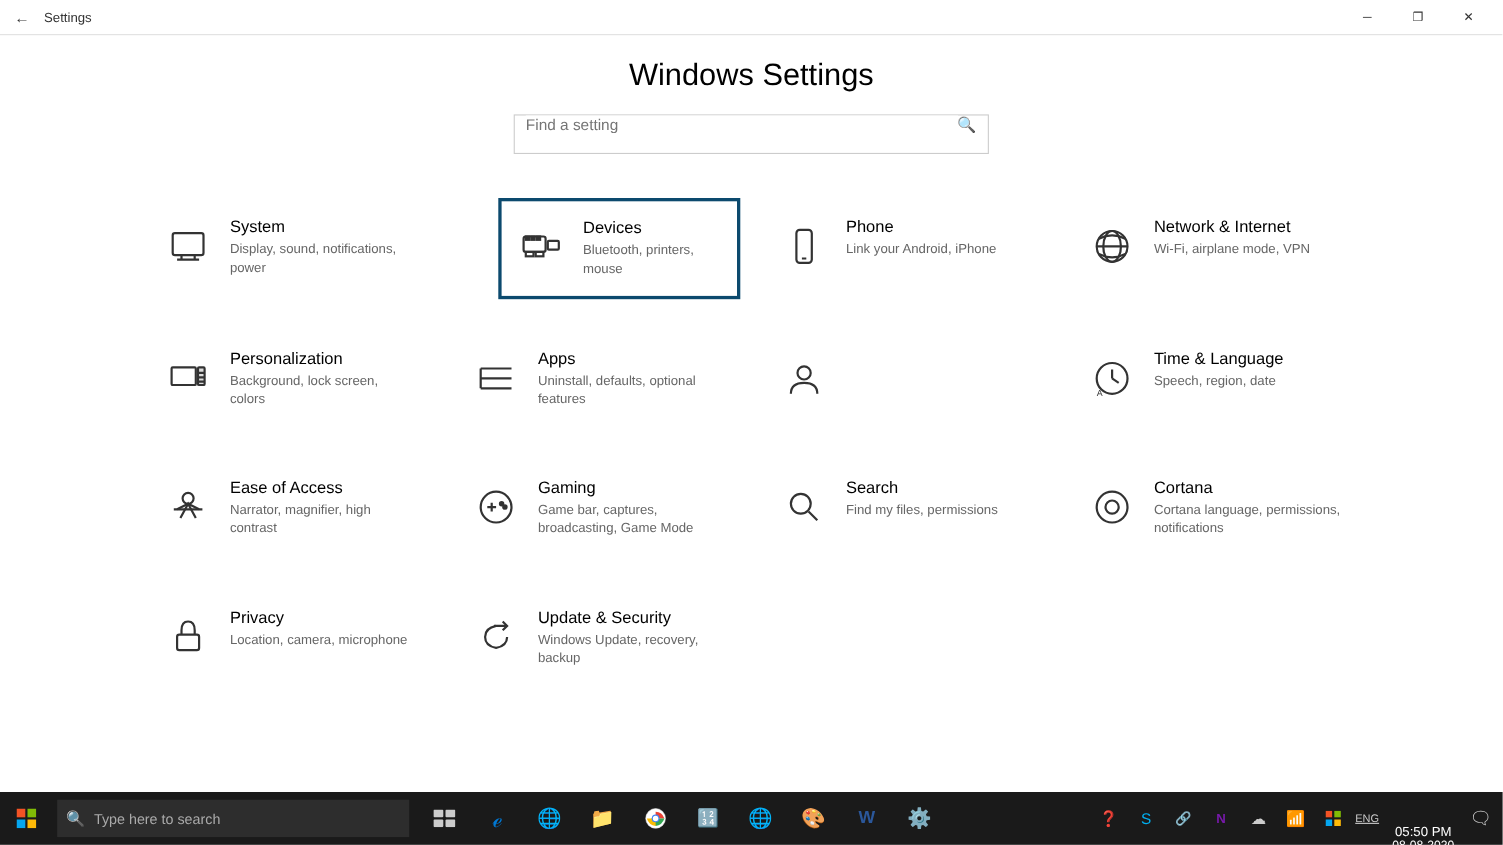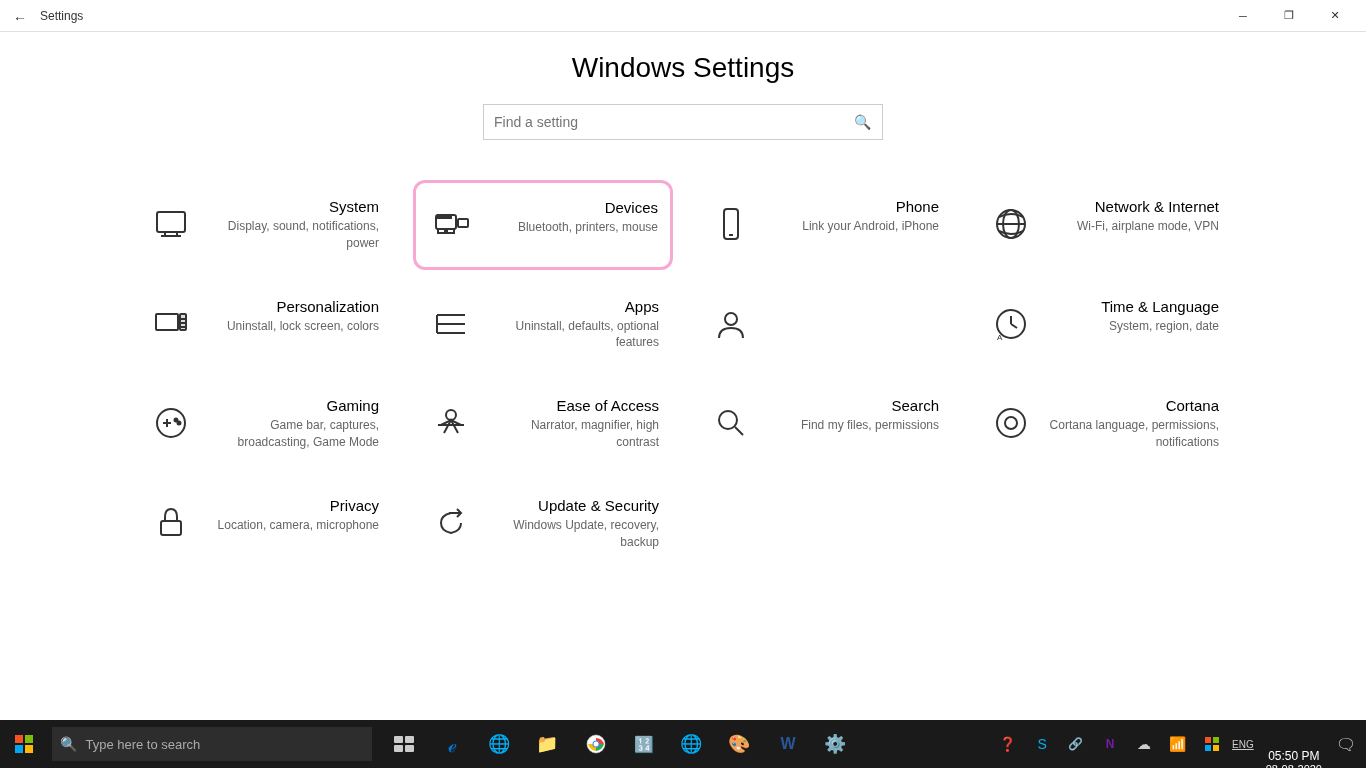--- a/index.html
+++ b/index.html
@@ -46,58 +46,58 @@
       color: #000;
       margin-bottom: 20px;
     }
 
     .search-bar-container {
       display: flex;
       justify-content: center;
       margin-bottom: 40px;
     }
     .search-bar {
-      width: 400px;
+      width: 432px;
       height: 36px;
       border: 1px solid #ccc;
       display: flex;
-      align-items: center;
+      align-items: flex-start;
       padding: 0 10px;
     }
     .search-bar input {
       border: none; outline: none;
       font-size: 14px; color: #666;
       flex: 1; font-family: 'Segoe UI', sans-serif;
     }
     .search-icon-btn {
       color: #666; font-size: 14px;
     }
 
     
     .settings-grid {
       display: grid;
       grid-template-columns: repeat(4, 1fr);
-      gap: 10px 20px;
+      gap: 28px 20px;
       max-width: 1100px;
       margin: 0 auto;
-      text-align: right;
     }
 
     .setting-item {
       display: flex;
       align-items: flex-start;
       padding: 16px 12px;
       cursor: pointer;
       border-radius: 2px;
       border: 2px solid transparent;
     }
 
     .setting-item.highlighted {
-      border: 3px solid #f9a8d4;
-      border-radius: 12px;
+      border: 3px solid #0c4a6e;
+      border-radius: 0;
+      margin-left: 40px;
     }
 
     .setting-icon {
       width: 48px; height: 48px;
       display: flex; align-items: center; justify-content: center;
       flex-shrink: 0;
       margin-right: 14px;
       margin-top: 2px;
     }
     .setting-icon svg {
@@ -275,21 +275,21 @@
       <svg viewBox="0 0 36 36" fill="none" stroke="#333" stroke-width="2">
             <rect x="3" y="8" width="22" height="16" rx="1"></rect>
             <rect x="27" y="8" width="6" height="16" rx="1" fill="#ddd"></rect>
             <line x1="27" y1="13" x2="33" y2="13"></line>
             <line x1="27" y1="17" x2="33" y2="17"></line>
             <line x1="27" y1="21" x2="33" y2="21"></line>
           </svg>
     </div>
     <div class="setting-text">
       <div class="setting-name">Personalization</div>
-      <div class="setting-desc">Uninstall, lock screen, colors</div>
+      <div class="setting-desc">Background, lock screen, colors</div>
     </div>
   </div>
       <div class="setting-item">
     <div class="setting-icon">
       <svg viewBox="0 0 36 36" fill="none" stroke="#333" stroke-width="2">
             <line x1="4" y1="9" x2="32" y2="9"></line>
             <line x1="4" y1="18" x2="32" y2="18"></line>
             <line x1="4" y1="27" x2="32" y2="27"></line>
             <line x1="4" y1="9" x2="4" y2="27"></line>
           </svg>
@@ -311,50 +311,50 @@
     <div class="setting-icon">
       <svg viewBox="0 0 36 36" fill="none" stroke="#333" stroke-width="2">
             <circle cx="18" cy="18" r="14"></circle>
             <line x1="18" y1="10" x2="18" y2="18"></line>
             <line x1="18" y1="18" x2="24" y2="22"></line>
             <text x="4" y="34" font-size="8" fill="#333" stroke="none">A</text>
           </svg>
     </div>
     <div class="setting-text">
       <div class="setting-name">Time &amp; Language</div>
-      <div class="setting-desc">System, region, date</div>
+      <div class="setting-desc">Speech, region, date</div>
+    </div>
+  </div>
+      <div class="setting-item">
+    <div class="setting-icon">
+      <svg viewBox="0 0 36 36" fill="none" stroke="#333" stroke-width="2">
+            <circle cx="18" cy="10" r="5"></circle>
+            <path d="M8 20 L18 15 L28 20"></path>
+            <path d="M11 28 L18 15 L25 28"></path>
+            <line x1="5" y1="20" x2="31" y2="20"></line>
+          </svg>
+    </div>
+    <div class="setting-text">
+      <div class="setting-name">Ease of Access</div>
+      <div class="setting-desc">Narrator, magnifier, high contrast</div>
     </div>
   </div>
       <div class="setting-item">
     <div class="setting-icon">
       <svg viewBox="0 0 36 36" fill="none" stroke="#333" stroke-width="2">
             <circle cx="18" cy="18" r="14"></circle>
             <line x1="14" y1="14" x2="14" y2="22"></line>
             <line x1="10" y1="18" x2="18" y2="18"></line>
             <circle cx="23" cy="15" r="1.5" fill="#333"></circle>
             <circle cx="26" cy="18" r="1.5" fill="#333"></circle>
           </svg>
     </div>
     <div class="setting-text">
       <div class="setting-name">Gaming</div>
       <div class="setting-desc">Game bar, captures, broadcasting, Game Mode</div>
-    </div>
-  </div>
-      <div class="setting-item">
-    <div class="setting-icon">
-      <svg viewBox="0 0 36 36" fill="none" stroke="#333" stroke-width="2">
-            <circle cx="18" cy="10" r="5"></circle>
-            <path d="M8 20 L18 15 L28 20"></path>
-            <path d="M11 28 L18 15 L25 28"></path>
-            <line x1="5" y1="20" x2="31" y2="20"></line>
-          </svg>
-    </div>
-    <div class="setting-text">
-      <div class="setting-name">Ease of Access</div>
-      <div class="setting-desc">Narrator, magnifier, high contrast</div>
     </div>
   </div>
       <div class="setting-item">
     <div class="setting-icon">
       <svg viewBox="0 0 36 36" fill="none" stroke="#333" stroke-width="2">
             <circle cx="15" cy="15" r="9"></circle>
             <line x1="22" y1="22" x2="30" y2="30"></line>
           </svg>
     </div>
     <div class="setting-text">

